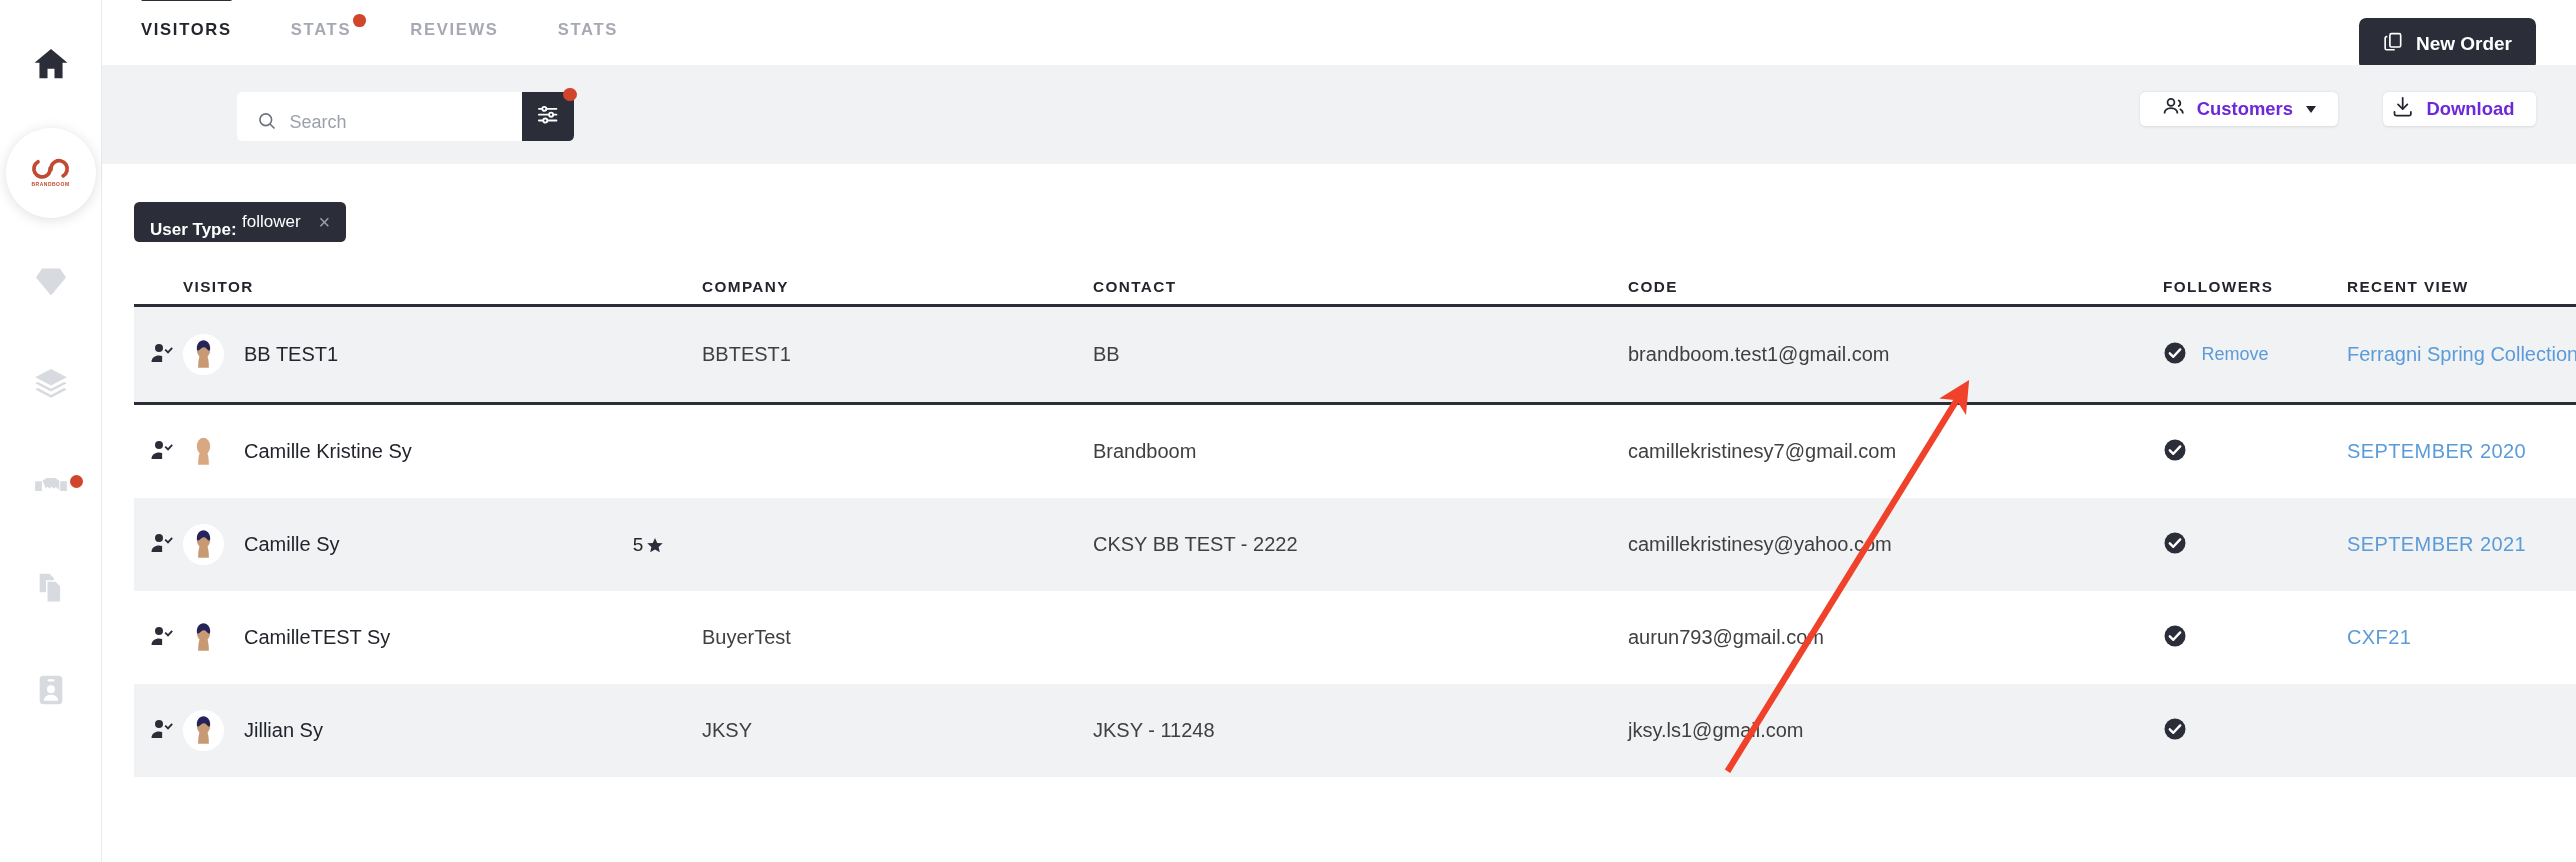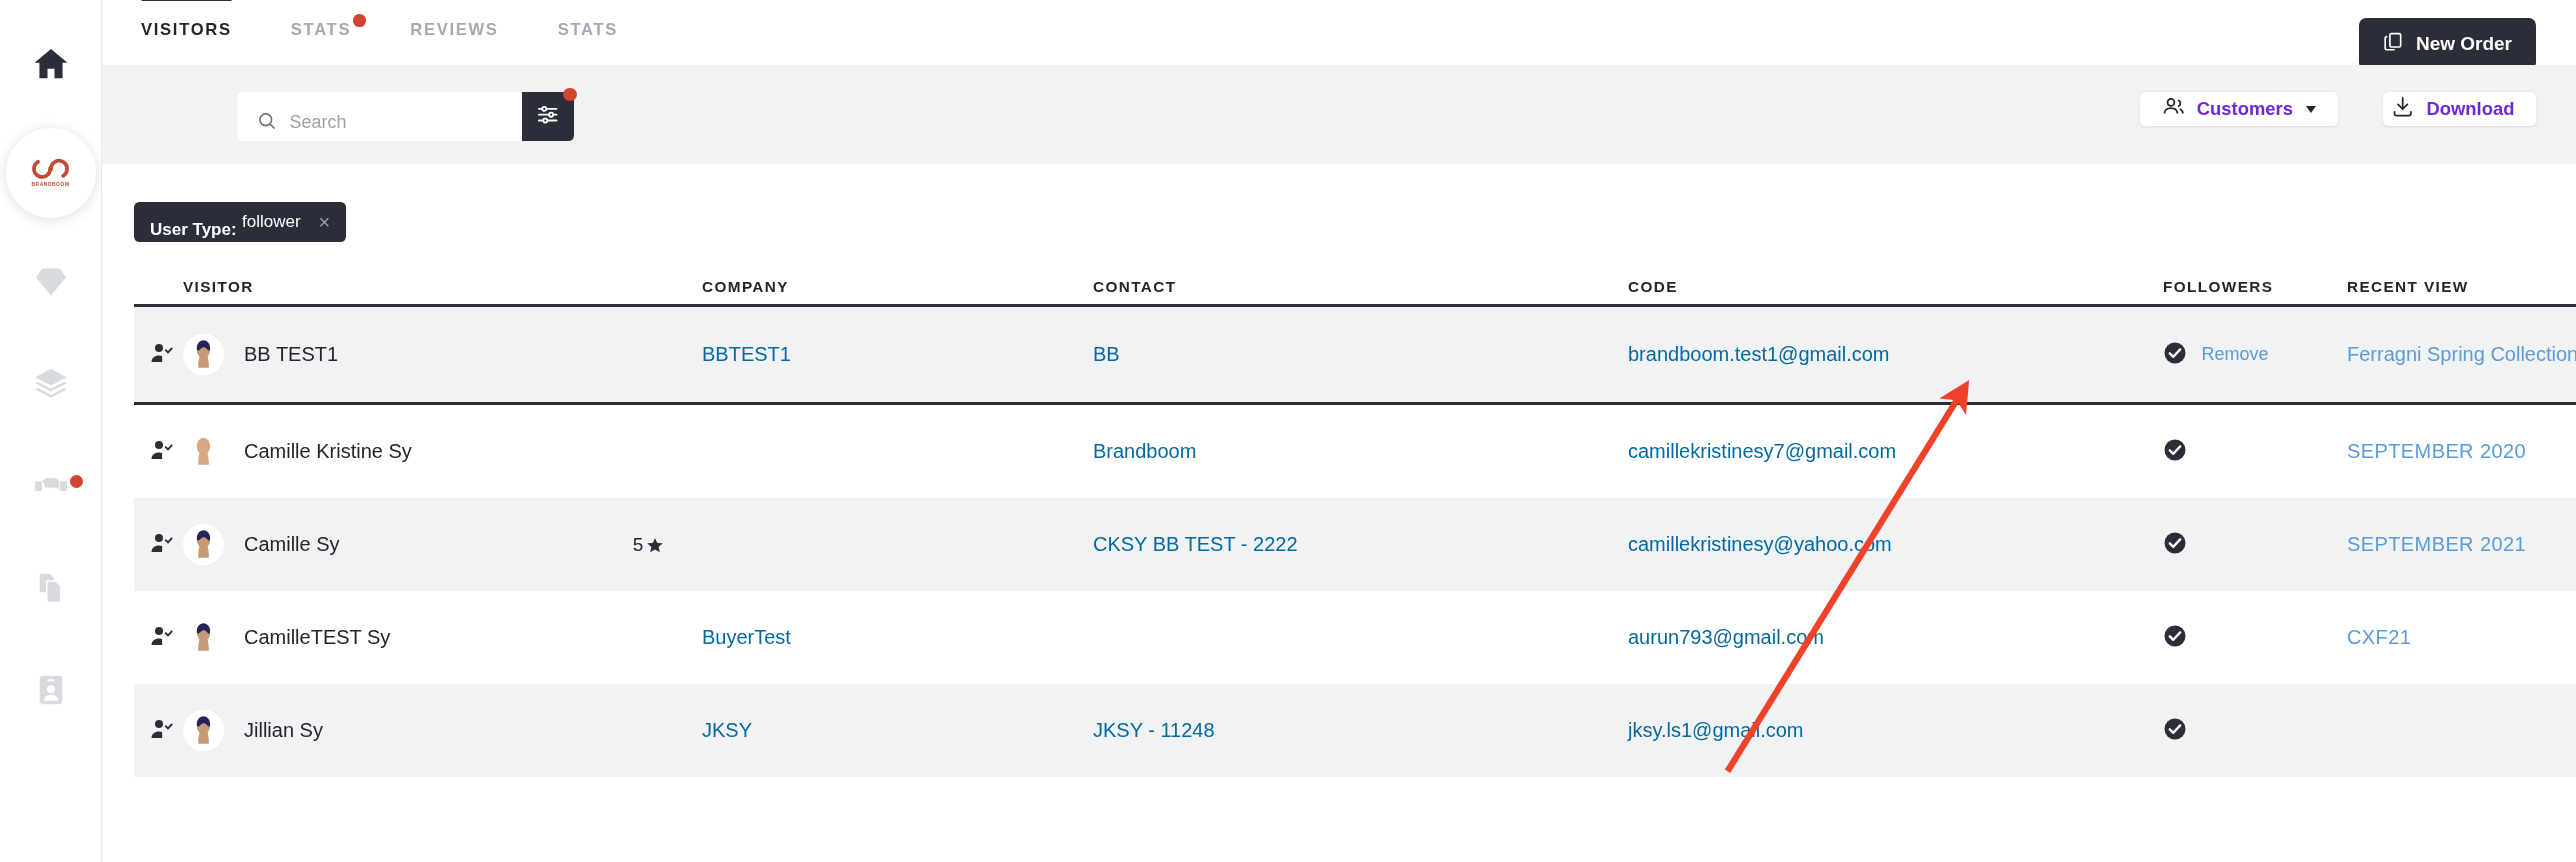--- a/index.html
+++ b/index.html
@@ -150,21 +150,21 @@
   .c-recent   { width: 378px; flex: 0 0 378px; display: flex; align-items: center; gap: 20px; }
   .c-orders   { flex: 1 1 auto; text-align: right; padding-right: 10.8px; overflow: hidden; }
 
   .th.c-visitor { padding-left: 0; }
 
   .avatar {
     width: 41px; height: 41px; border-radius: 50%; background: #ffffff;
     flex: 0 0 41px; overflow: hidden; position: relative;
     display: flex; align-items: flex-end; justify-content: center;
   }
-  .cell-text { font-size: 20px; color: #0369a1; white-space: nowrap; }
+  .cell-text { font-size: 20px; color: #404040; white-space: nowrap; }
   .visitor-name { font-size: 20px; color: #23252d; white-space: nowrap; }
   .rating { font-size: 19px; color: #23252d; margin-left: auto; padding-right: 38px;
             display: flex; align-items: center; gap: 2.7px; white-space: nowrap; }
   .link { font-size: 20px; color: #5b9bd9; white-space: nowrap; cursor: pointer; }
   .link-upper { letter-spacing: 0.4px; }
   .remove-link { font-size: 18px; color: #5b9bd9; cursor: pointer; }
 
   
   #annotation { position: absolute; left: 0; top: 0; width: 2576px; height: 863px; pointer-events: none; }
 </style>

